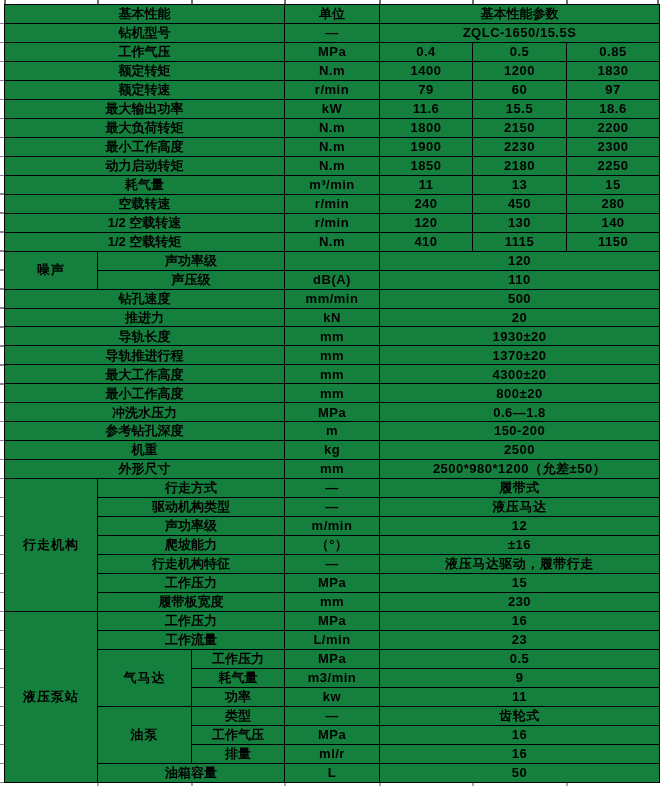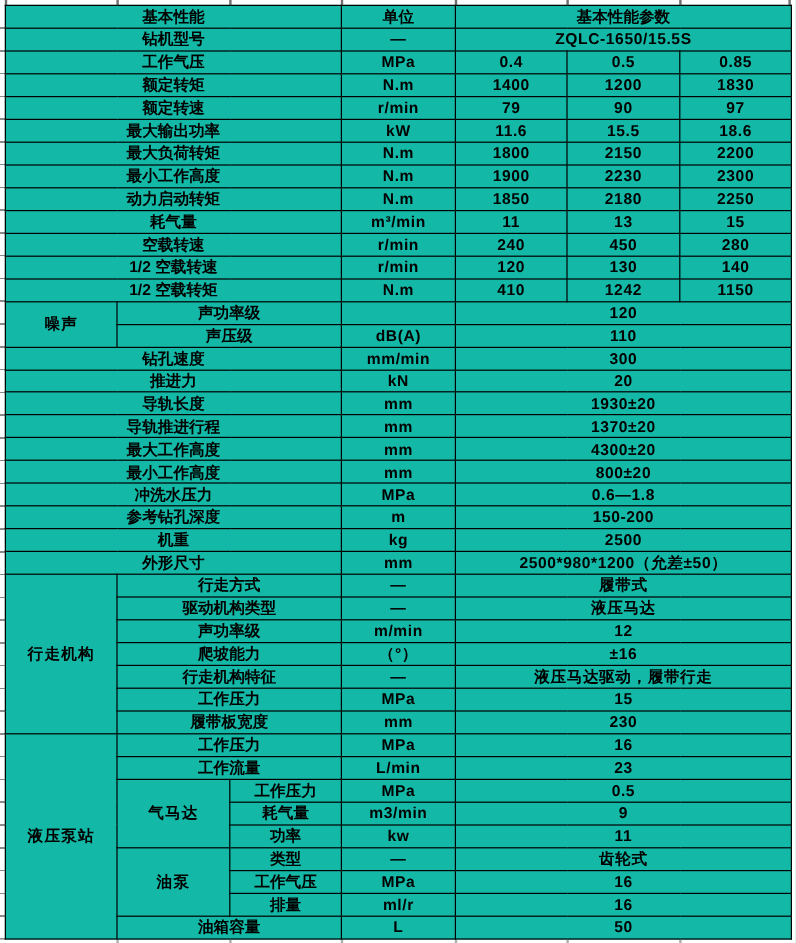--- a/index.html
+++ b/index.html
@@ -17,21 +17,21 @@
       transparent 0px, transparent 17.7px,
       #8a8a8a 17.7px, #8a8a8a 18.976px);
   }
   .tick{position:absolute;width:1.5px;background:#6f6f6f;}
   .tick.top{top:0;height:5px;}
   .tick.bottom{top:783px;height:3px;background:#adadad;}
   table.spec{
     position:absolute;left:4px;top:4px;
     width:655px;height:779px;
     border-collapse:collapse;table-layout:fixed;
-    background:#14b8a6;
+    background:#15803d;
   }
   table.spec td{
     border:1.5px solid #000000;
     padding:0 2px;margin:0;
     text-align:center;vertical-align:middle;
     font-weight:bold;color:#000000;
     font-size:13px;line-height:1.05;
     overflow:hidden;white-space:nowrap;
   }
   td.unit-cell,td.value-cell{font-size:12.5px;letter-spacing:0.5px;}
@@ -90,21 +90,21 @@
           <td colspan="3" class="label-cell">额定转矩</td>
           <td class="unit-cell">N.m</td>
           <td class="value-cell">1400</td>
           <td class="value-cell">1200</td>
           <td class="value-cell">1830</td>
         </tr>
         <tr>
           <td colspan="3" class="label-cell">额定转速</td>
           <td class="unit-cell">r/min</td>
           <td class="value-cell">79</td>
-          <td class="value-cell">90</td>
+          <td class="value-cell">60</td>
           <td class="value-cell">97</td>
         </tr>
         <tr>
           <td colspan="3" class="label-cell">最大输出功率</td>
           <td class="unit-cell">kW</td>
           <td class="value-cell">11.6</td>
           <td class="value-cell">15.5</td>
           <td class="value-cell">18.6</td>
         </tr>
         <tr>
@@ -146,38 +146,38 @@
           <td colspan="3" class="label-cell">1/2 空载转速</td>
           <td class="unit-cell">r/min</td>
           <td class="value-cell">120</td>
           <td class="value-cell">130</td>
           <td class="value-cell">140</td>
         </tr>
         <tr>
           <td colspan="3" class="label-cell">1/2 空载转矩</td>
           <td class="unit-cell">N.m</td>
           <td class="value-cell">410</td>
-          <td class="value-cell">1242</td>
+          <td class="value-cell">1115</td>
           <td class="value-cell">1150</td>
         </tr>
         <tr>
           <td rowspan="2" class="group-cell">噪声</td>
           <td colspan="2" class="label-cell">声功率级</td>
           <td class="unit-cell"></td>
           <td colspan="3" class="value-cell">120</td>
         </tr>
         <tr>
           <td colspan="2" class="label-cell">声压级</td>
           <td class="unit-cell">dB(A)</td>
           <td colspan="3" class="value-cell">110</td>
         </tr>
         <tr>
           <td colspan="3" class="label-cell">钻孔速度</td>
           <td class="unit-cell">mm/min</td>
-          <td colspan="3" class="value-cell">300</td>
+          <td colspan="3" class="value-cell">500</td>
         </tr>
         <tr>
           <td colspan="3" class="label-cell">推进力</td>
           <td class="unit-cell">kN</td>
           <td colspan="3" class="value-cell">20</td>
         </tr>
         <tr>
           <td colspan="3" class="label-cell">导轨长度</td>
           <td class="unit-cell">mm</td>
           <td colspan="3" class="value-cell">1930±20</td>

